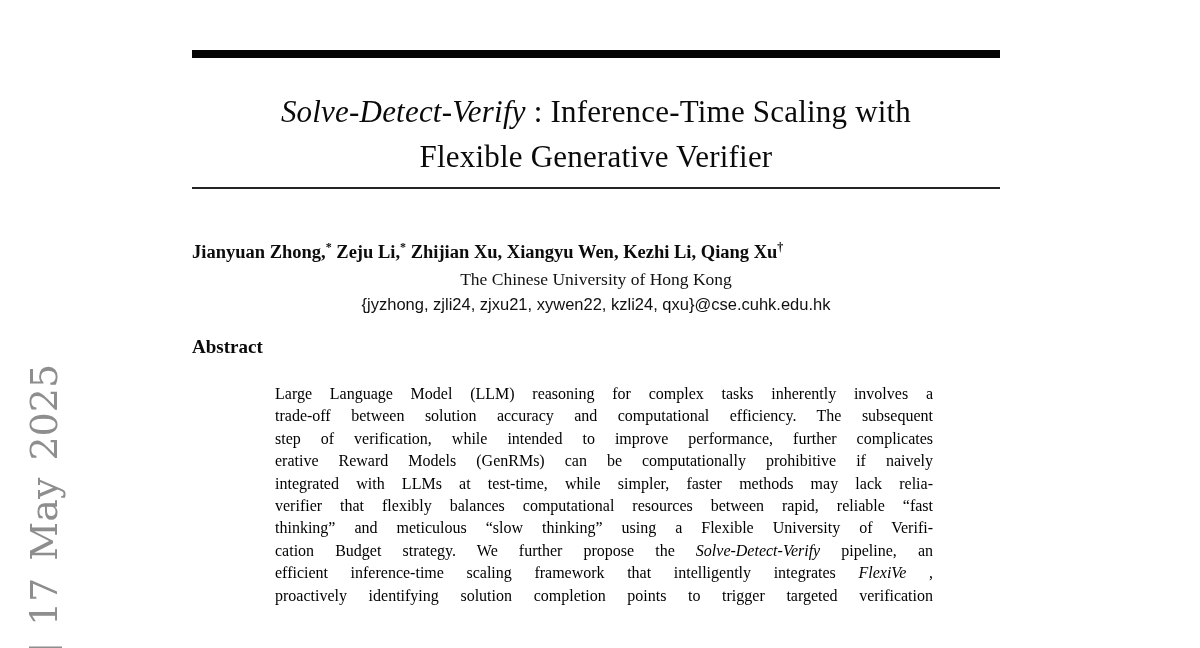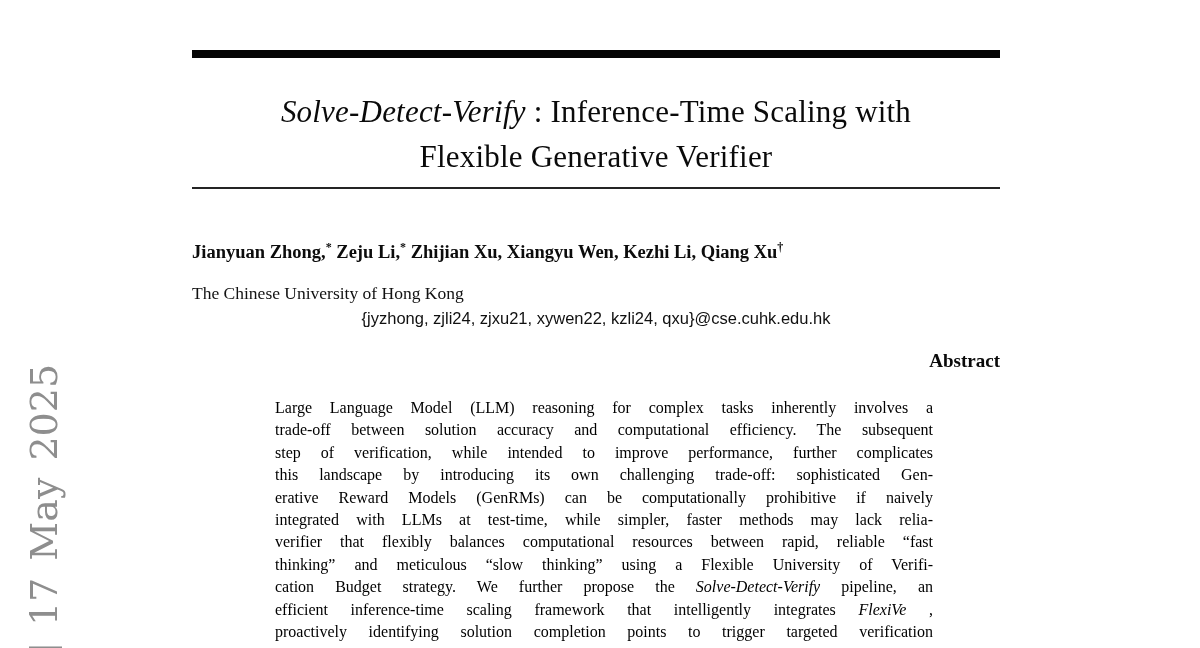--- a/index.html
+++ b/index.html
@@ -66,40 +66,41 @@
     line-height: 22px;
     font-weight: 700;
     text-align: left;
     color: #0c0c0c;
   }
   .authors sup {
     font-size: 12px;
     line-height: 0;
   }
   .affil {
-    margin-top: 20px;
+    margin-top: 6px;
     font-size: 17.5px;
     line-height: 21px;
+    text-align: center;
     color: #111111;
   }
   .emails {
     margin-top: 5px;
     font-family: Liberation Sans, sans-serif;
     font-size: 16.5px;
     line-height: 19px;
     text-align: center;
     color: #101010;
     white-space: nowrap;
   }
   .abs-head {
     margin-top: 21px;
     font-size: 19px;
     line-height: 23px;
     font-weight: 700;
-    text-align: right;
+    text-align: left;
     color: #0a0a0a;
   }
   .abs-body {
     margin: 25px 0 0 83px;
     width: 658px;
   }
   .abs-line {
     font-size: 16px;
     line-height: 22.4px;
     text-align: justify;
@@ -128,21 +129,20 @@
     <div class="affil">The Chinese University of Hong Kong</div>
 
     <div class="emails">{jyzhong, zjli24, zjxu21, xywen22, kzli24, qxu}@cse.cuhk.edu.hk</div>
 
     <div class="abs-head">Abstract</div>
 
     <div class="abs-body">
         <div class="abs-line"><span>Large Language Model (LLM) reasoning for complex tasks inherently involves a</span></div>
         <div class="abs-line"><span>trade-off between solution accuracy and computational efficiency. The subsequent</span></div>
         <div class="abs-line"><span>step of verification, while intended to improve performance, further complicates</span></div>
-        <div class="abs-line"><span>this landscape by introducing its own challenging trade-off: sophisticated Gen-</span></div>
         <div class="abs-line"><span>erative Reward Models (GenRMs) can be computationally prohibitive if naively</span></div>
         <div class="abs-line"><span>integrated with LLMs at test-time, while simpler, faster methods may lack relia-</span></div>
         <div class="abs-line"><span>verifier that flexibly balances computational resources between rapid, reliable “fast</span></div>
         <div class="abs-line"><span>thinking” and meticulous “slow thinking” using a Flexible University of Verifi-</span></div>
         <div class="abs-line"><span>cation Budget strategy. We further propose the </span><span class="it">Solve-Detect-Verify</span><span> pipeline, an</span></div>
         <div class="abs-line"><span>efficient inference-time scaling framework that intelligently integrates </span><span class="it">FlexiVe</span><span> ,</span></div>
         <div class="abs-line"><span>proactively identifying solution completion points to trigger targeted verification</span></div>
       </div>
 
   </div>

